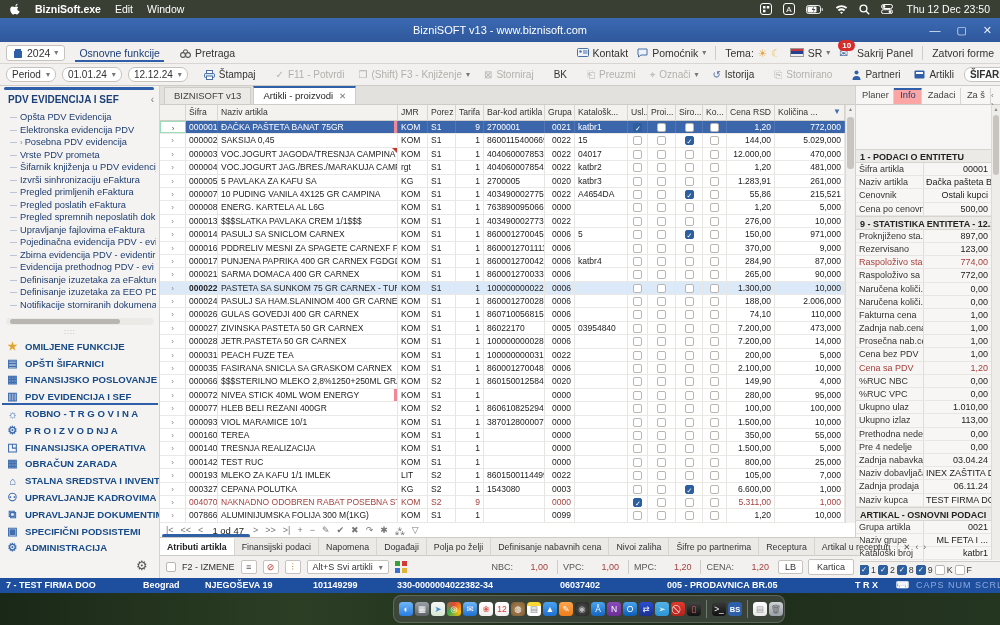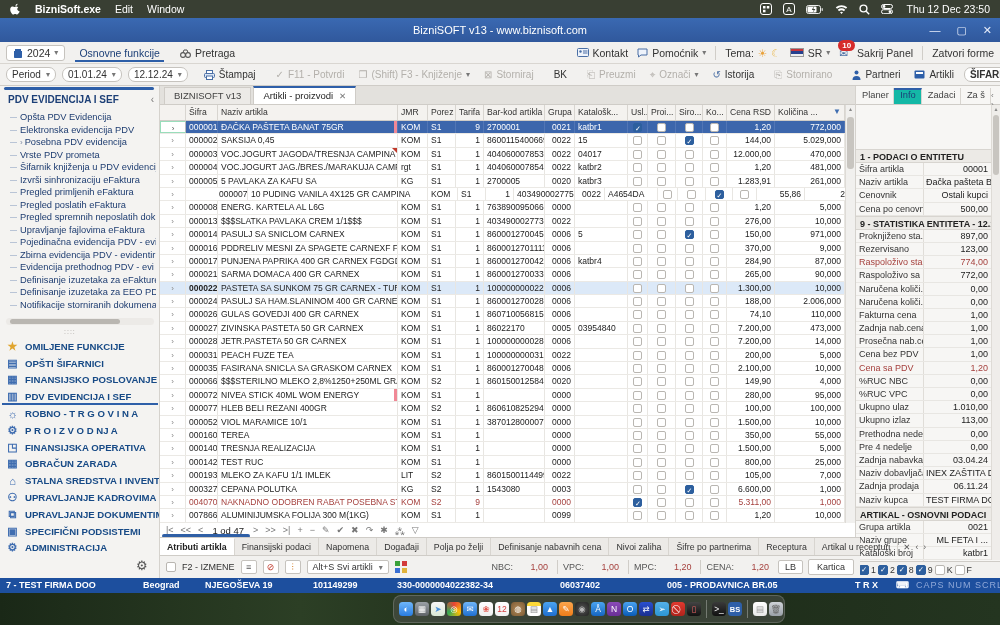--- a/index.html
+++ b/index.html
@@ -118,21 +118,21 @@
   .metrics { margin-left:auto; display:flex; align-items:center; gap:5px;justify-content:space-between; }
   .mlabel { color:#555; }
   .mval { color:#a5403d; min-width:30px; text-align:right; margin-right:4px; }
   .lbbox { border:1px solid #c6c3be; background:#fff; padding:1px 6px; border-radius:2px; }
   .kartica { border:1px solid #c6c3be; background:#fff; padding:2px 8px; border-radius:2px; }
 
   
   .rightpanel { position:absolute; left:855px; top:0; width:145px; height:492px; background:#f7f6f4; border-left:1px solid #d5d2cd; overflow:hidden; }
   .ptabs { position:absolute; left:0; top:2px; width:145px; height:17px; display:flex; font-size:9.3px; color:#444; border-bottom:1px solid #cfccc7; }
   .ptab { padding:2px 6px 3px; border-right:1px solid #d8d5d0; white-space:nowrap; overflow:hidden; }
-  .ptab.active { background:#14b8a6; border-top:2px solid #2e5fa8; color:#1c3f77; padding-top:0; }
+  .ptab.active { background:#fca5a5; border-top:2px solid #2e5fa8; color:#1c3f77; padding-top:0; }
   .ptab-arrows { margin-left:auto; color:#777; font-size:8px; padding:3px 3px 0 0; }
   .pscroll { position:absolute; right:0; top:19px; width:9px; bottom:18px; background:#efedea; border-left:1px solid #dedbd6; font-size:6px; color:#888; text-align:center; }
   .pthumb { position:absolute; left:1px; top:10px; width:6px; height:60px; background:#c8c5c0; border-radius:3px; }
   .pbody { position:absolute; left:0; top:19px; width:136px; bottom:17px; overflow:hidden;margin-top:44px; }
   .psec { background:#eceae6; border-top:1px solid #d8d5d0; border-bottom:1px solid #d8d5d0; font-weight:bold; font-size:9px; padding:2px 4px; color:#222; white-space:nowrap; overflow:hidden; height:14px; }
   .prow { display:flex; height:13.2px; border-bottom:1px solid #e8e6e2; font-size:9px; }
   .plabel { width:68px; padding:1px 3px; border-right:1px solid #e0ddd8; white-space:nowrap; overflow:hidden; color:#333; }
   .pval { flex:1; padding:1px 4px 1px 2px; text-align:right; white-space:nowrap; overflow:hidden; color:#222; }
   .prow.redrow .plabel, .prow.redrow .pval { color:#a5403d; }
   .pchecks { position:absolute; left:0; bottom:0; width:145px; height:17px; background:#f2f1ef; border-top:1px solid #cfccc7; display:flex; align-items:center; gap:2px; padding:0 3px; font-size:8.8px; color:#333; }
@@ -565,21 +565,21 @@
             <span class="td" style="width: 53px;">katbr3</span>
             <span class="td cb" style="width: 20px;"><span class="cbx"></span></span>
             <span class="td cb" style="width: 28px;"><span class="cbx"></span></span>
             <span class="td cb" style="width: 27px;"><span class="cbx"></span></span>
             <span class="td cb" style="width: 24px;"><span class="cbx"></span></span>
             <span class="td r" style="width: 48px;">1.283,91</span>
             <span class="td r" style="width: 70px;">261,000</span>
           </div>
           <div class="trow">
             <span class="td exp" style="width: 26px;">›</span>
-            <span class="td" style="width: 32px; margin-left: 30px;">000007</span>
+            <span class="td" style="width: 32px;">000007</span>
             <span class="td" style="width: 180px;">10 PUDING VANILA 4X125 GR CAMPINA</span>
             <span class="td" style="width: 30px;">KOM</span>
             <span class="td" style="width: 28px;">S1</span>
             <span class="td r" style="width: 28px;">1</span>
             <span class="td" style="width: 61px;">4034900027757</span>
             <span class="td r" style="width: 30px;">0022</span>
             <span class="td" style="width: 53px;">A4654DA</span>
             <span class="td cb" style="width: 20px;"><span class="cbx"></span></span>
             <span class="td cb" style="width: 28px;"><span class="cbx"></span></span>
             <span class="td cb" style="width: 27px;"><span class="cbx on"></span></span>
@@ -854,21 +854,21 @@
             <span class="td" style="width: 53px;"></span>
             <span class="td cb" style="width: 20px;"><span class="cbx"></span></span>
             <span class="td cb" style="width: 28px;"><span class="cbx"></span></span>
             <span class="td cb" style="width: 27px;"><span class="cbx"></span></span>
             <span class="td cb" style="width: 24px;"><span class="cbx"></span></span>
             <span class="td r" style="width: 48px;">100,00</span>
             <span class="td r" style="width: 70px;">100,000</span>
           </div>
           <div class="trow">
             <span class="td exp" style="width: 26px;">›</span>
-            <span class="td" style="width: 32px;">000052</span>
+            <span class="td" style="width: 32px;">000093</span>
             <span class="td" style="width: 180px;">VIOL MARAMICE 10/1</span>
             <span class="td" style="width: 30px;">KOM</span>
             <span class="td" style="width: 28px;">S1</span>
             <span class="td r" style="width: 28px;">1</span>
             <span class="td" style="width: 61px;">3870128000070</span>
             <span class="td r" style="width: 30px;">0000</span>
             <span class="td" style="width: 53px;"></span>
             <span class="td cb" style="width: 20px;"><span class="cbx"></span></span>
             <span class="td cb" style="width: 28px;"><span class="cbx"></span></span>
             <span class="td cb" style="width: 27px;"><span class="cbx"></span></span>

